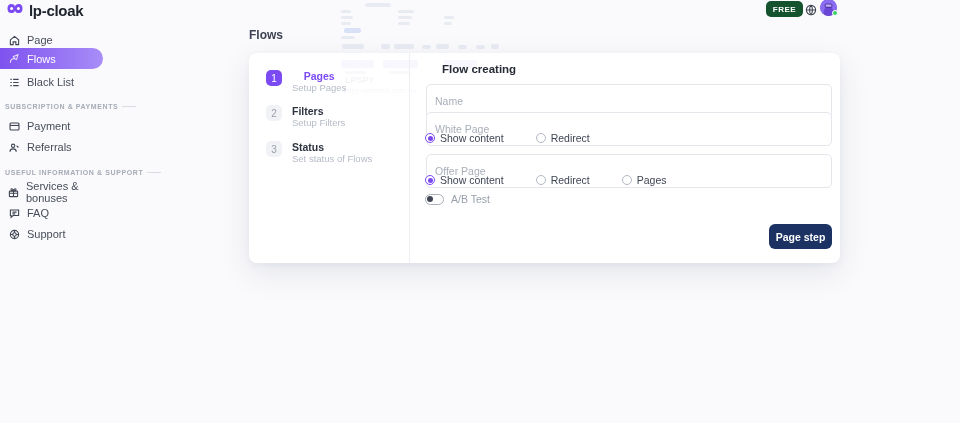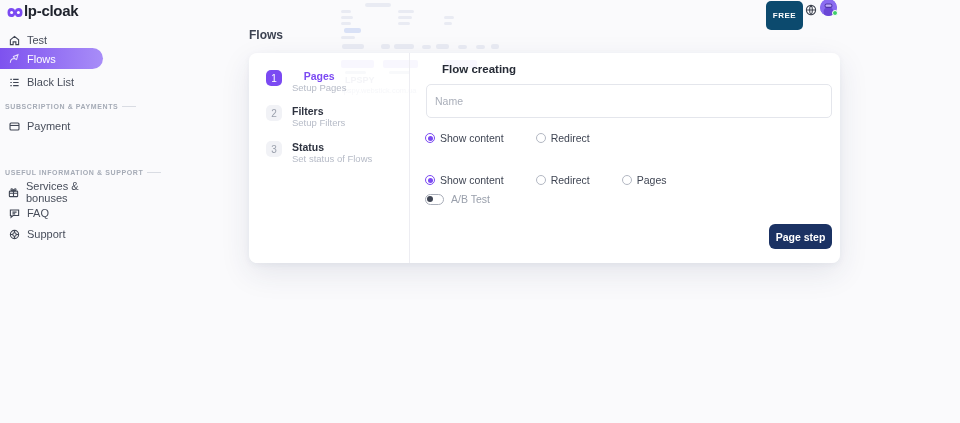--- a/index.html
+++ b/index.html
@@ -6,41 +6,41 @@
   html,body { width:960px; height:423px; }
   body {
     font-family:"Liberation Sans", sans-serif;
     background:#fafafc;
     position:relative;
     overflow:hidden;
     color:#474d5a;
   }
   
   .sidebar { position:absolute; left:0; top:0; width:110px; height:423px; }
-  .logo { position:absolute; left:6px; top:2px; display:flex; align-items:flex-end; }
+  .logo { position:absolute; left:6px; top:2px; display:flex; align-items:flex-start; gap:5px; }
   .logo-text { font-size:15px; font-weight:bold; color:#20242e; letter-spacing:-0.3px; }
   .nav-item {
     position:absolute; left:0; display:flex; align-items:center; gap:7px;
     padding-left:8px; height:20px; width:103px; font-size:11px; color:#474d5a; cursor:pointer;
   }
   .nav-item .ic { width:12px; height:12px; display:flex; align-items:center; justify-content:center; color:#3f4553; }
   .nav-item.active {
     background:linear-gradient(90deg,#7e52ef,#a88df8);
     border-radius:0 11px 11px 0; color:#ffffff;
   }
   .nav-item.active .ic { color:#e7defc; }
   .sec-label {
     position:absolute; left:5px; font-size:7px; font-weight:bold; letter-spacing:0.6px;
     color:#a5abb6; display:flex; align-items:center; gap:4px; white-space:nowrap;
   }
   .sec-label::after { content:""; display:inline-block; width:14px; height:1px; background:#d9dce3; }
   
   .free-btn {
-    position:absolute; left:766px; top:1px; width:37px; height:29px;
-    background:#0c4a6e; border:none; border-radius:5px; color:#fff;
+    position:absolute; left:766px; top:1px; width:37px; height:16px;
+    background:#14532d; border:none; border-radius:5px; color:#fff;
     font-size:8px; font-weight:bold; letter-spacing:0.5px; font-family:inherit; cursor:pointer;
   }
   .globe { position:absolute; left:805px; top:2px; width:12px; height:12px; color:#3c414d; cursor:pointer; }
   .avatar {
     position:absolute; left:820px; top:-1px; width:17px; height:17px; border-radius:50%;
     background:linear-gradient(135deg,#9a80f5,#7a57e8); overflow:hidden; cursor:pointer;
   }
   .avatar-dot {
     position:absolute; left:832px; top:10px; width:6px; height:6px; border-radius:50%;
     background:#3ecf6a; border:1px solid #fff;
@@ -110,21 +110,21 @@
     </svg>
     <span class="logo-text">lp-cloak</span>
   </div>
 
   <div class="nav-item" style="top:30px">
     <span class="ic">
       <svg width="11" height="11" viewBox="0 0 16 16" fill="none" stroke="currentColor" stroke-width="1.6">
           <path d="M2 7 L8 2 L14 7 V14 H10 V10 H6 V14 H2 Z"></path>
         </svg>
     </span>
-    <span>Test</span>
+    <span>Page</span>
   </div>
 
   <div class="nav-item active" style="top:48px;height:21px">
     <span class="ic">
       <svg width="11" height="11" viewBox="0 0 16 16" fill="none" stroke="currentColor" stroke-width="1.6">
           <path d="M2 14 C2 9 5 8 8 8 M8 8 L6.5 5 L13 2.5 L11 9.5 L8 8 Z"></path>
         </svg>
     </span>
     <span>Flows</span>
   </div>
@@ -143,20 +143,30 @@
   <div class="nav-item" style="top:116px">
     <span class="ic">
       <svg width="11" height="11" viewBox="0 0 16 16" fill="none" stroke="currentColor" stroke-width="1.6">
           <rect x="1.5" y="3" width="13" height="10" rx="1.5"></rect>
           <path d="M1.5 6.5 H14.5"></path>
         </svg>
     </span>
     <span>Payment</span>
   </div>
 
+  <div class="nav-item" style="top:137px">
+    <span class="ic">
+      <svg width="11" height="11" viewBox="0 0 16 16" fill="none" stroke="currentColor" stroke-width="1.6">
+          <circle cx="6" cy="5.5" r="2.4"></circle>
+          <path d="M1.5 14 C1.5 11 3.5 10 6 10 C8.5 10 10.5 11 10.5 14"></path>
+          <path d="M11 6 C12.3 6 13.3 7 13.3 8.3"></path>
+        </svg>
+    </span>
+    <span>Referrals</span>
+  </div>
 
   <div class="sec-label" style="top:169px">USEFUL INFORMATION &amp; SUPPORT</div>
 
   <div class="nav-item" style="top:182px">
     <span class="ic">
       <svg width="11" height="11" viewBox="0 0 16 16" fill="none" stroke="currentColor" stroke-width="1.6">
           <rect x="2" y="6" width="12" height="8" rx="1"></rect>
           <path d="M2 9 H14 M8 6 V14 M8 6 C5 6 4 4.5 4.5 3 C5.5 1.5 8 3.5 8 6 C8 3.5 10.5 1.5 11.5 3 C12 4.5 11 6 8 6 Z"></path>
         </svg>
     </span>
@@ -256,32 +266,34 @@
     <div>
       <div class="step-title">Status</div>
       <div class="step-desc">Set status of Flows</div>
     </div>
   </div>
 
   <div class="modal-title" style="top:10px;left:177px">Flow creating</div>
 
   <input class="field" style="top: 31px;" placeholder="Name">
 
+  <input class="field" style="top: 59px;" placeholder="White Page">
 
   <div class="radio-row" style="top:79px">
     <span class="radio-opt">
       <span class="radio checked"></span>
       <span class="radio-label">Show content</span>
     </span>
     <span class="radio-opt">
       <span class="radio"></span>
       <span class="radio-label">Redirect</span>
     </span>
   </div>
 
+  <input class="field" style="top: 101px;" placeholder="Offer Page">
 
   <div class="radio-row" style="top:121px">
     <span class="radio-opt">
       <span class="radio checked"></span>
       <span class="radio-label">Show content</span>
     </span>
     <span class="radio-opt">
       <span class="radio"></span>
       <span class="radio-label">Redirect</span>
     </span>

